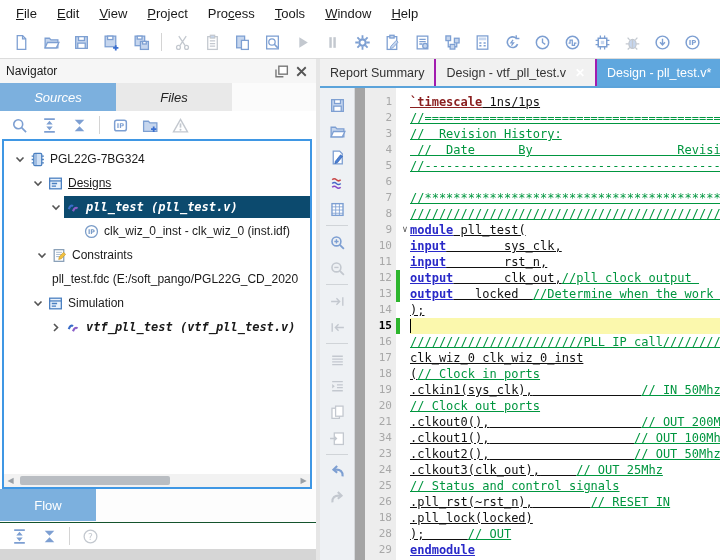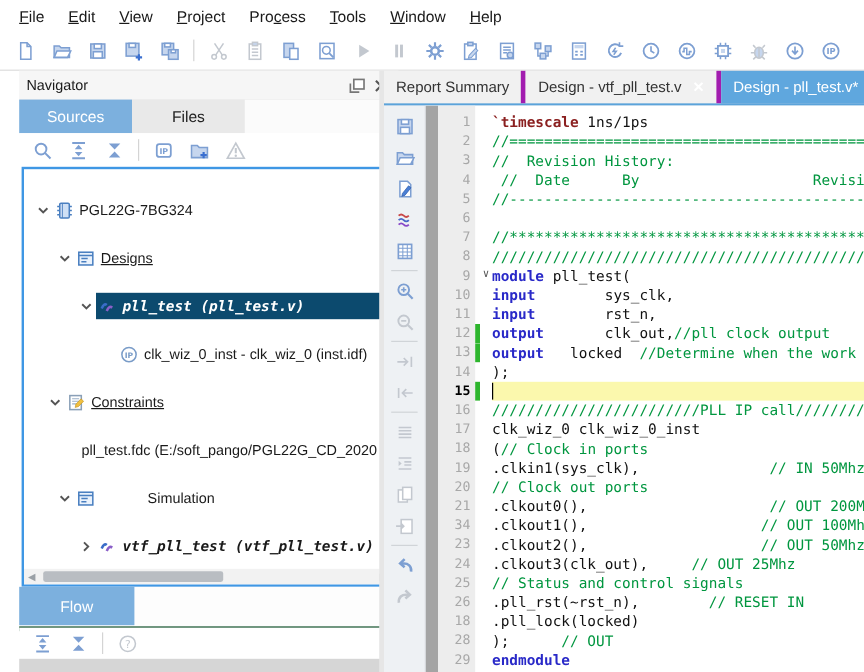--- a/index.html
+++ b/index.html
@@ -9,35 +9,35 @@
   #menubar{position:absolute;left:0;top:0;right:0;height:26px;display:flex;align-items:center;
            padding-left:6px;background:#fff;}
   .menu-item{padding:4px 10px;font-size:13px;cursor:default;}
   .menu-item u{text-decoration:underline;}
   
   #toolbar{position:absolute;left:0;top:26px;right:0;height:32px;display:flex;align-items:center;
            padding-left:6px;background:#fff;border-bottom:1px solid #dcdcdc;}
   .tbtn{width:24px;height:24px;margin:0 3px;display:flex;align-items:center;justify-content:center;}
   .tsep{width:1px;height:18px;background:#d4d4d4;margin:0 5px;}
   
-  #left-panel{position:absolute;left:16px;top:59px;width:316px;bottom:0;background:#fff;}
+  #left-panel{position:absolute;left:0;top:59px;width:316px;bottom:0;background:#fff;}
   #nav-header{position:absolute;left:0;top:0;right:0;height:24px;background:#f6f6f6;
               border-bottom:1px solid #dedede;display:flex;align-items:center;padding:0 6px;font-size:12px;}
   #nav-header .sp{flex:1;}
   .hbtn{width:18px;height:18px;display:flex;align-items:center;justify-content:center;margin-left:2px;}
   #nav-tabs{position:absolute;left:0;top:24px;right:0;height:28px;display:flex;background:#fbfbfb;}
-  .ntab{width:94px;display:flex;align-items:center;justify-content:center;font-size:13px;
-        background:#e9e9e9;color:#222;}
+  .ntab{width:116px;display:flex;align-items:center;justify-content:center;font-size:13px;
+        background:#e9e9e9;color:#222;font-style:italic;}
   .ntab.active{background:#7cb0de;color:#fff;}
   #nav-toolbar{position:absolute;left:0;top:52px;right:0;height:28px;display:flex;align-items:center;
                padding-left:4px;background:#fff;}
   
   #tree{position:absolute;left:2px;top:80px;right:4px;height:346px;border:2px solid #3f97e4;
         background:#fff;overflow:hidden;}
-  .trow{display:flex;align-items:center;height:24px;font-size:12px;white-space:nowrap;margin-top:16px;}
+  .trow{display:flex;align-items:center;height:24px;font-size:12px;white-space:nowrap;}
   .texp{width:16px;display:flex;align-items:center;justify-content:center;flex:0 0 16px;}
   .ticon{width:18px;display:flex;align-items:center;justify-content:center;flex:0 0 18px;}
   .tlabel{padding:2px 4px;}
   .tmono{font-family:"DejaVu Sans Mono",monospace;font-style:italic;font-weight:bold;}
   .tsel{background:#0c4a6e;color:#fff;flex:1;display:flex;align-items:center;height:22px;}
   #tree-hscroll{position:absolute;left:0;right:0;bottom:0;height:13px;background:#f2f2f2;
                 display:flex;align-items:center;}
   .sarrow{width:13px;height:13px;display:flex;align-items:center;justify-content:center;
           color:#9aa0a6;font-size:8px;}
   #tree-thumb{position:absolute;left:16px;width:150px;top:2px;height:9px;background:#b9bdc2;border-radius:2px;}
@@ -48,21 +48,21 @@
             display:flex;align-items:center;justify-content:center;font-size:13px;}
   #nav-bottom-toolbar{position:absolute;left:0;top:464px;right:0;height:26px;display:flex;
                       align-items:center;padding-left:4px;background:#fff;}
   #nav-gray{position:absolute;left:0;top:490px;right:0;bottom:0;background:#d6d6d6;}
   
   #splitter{position:absolute;left:316px;top:59px;width:4px;bottom:0;background:#e6e6e6;}
   
   #etabbar{position:absolute;left:320px;top:59px;right:0;height:27px;background:#ececec;
            border-bottom:2px solid #5ba3da;display:flex;}
   .etab{display:flex;align-items:center;padding:0 10px;font-size:12.5px;color:#333;background:#f1f1f1;
-        border-right:4px solid #a21caf;white-space:nowrap;}
+        border-right:2px solid #a21caf;white-space:nowrap;}
   .etab.active{background:#5fa7de;color:#fff;border-right:none;}
   .etab .x{margin-left:9px;font-size:12px;font-weight:bold;color:#fff;line-height:1;}
   .etab.active .x{color:#fff;}
   #side-toolbar{position:absolute;left:320px;top:88px;width:34px;bottom:0;background:#eef1f4;
                 border-right:1px solid #d5d8db;display:flex;flex-direction:column;align-items:center;
                 padding-top:4px;}
   .sbtn{width:24px;height:26px;display:flex;align-items:center;justify-content:center;}
   .ssep{width:22px;height:1px;background:#d0d4d8;margin:3px 0;}
   
   #editor{position:absolute;left:355px;top:88px;right:0;bottom:0;background:#fff;
@@ -71,21 +71,21 @@
   #strip-num{position:absolute;left:10px;top:0;bottom:0;width:31px;background:#ededed;}
   #code{position:absolute;left:0;top:0;right:0;bottom:0;padding-top:6px;}
   .crow{display:flex;height:16px;line-height:16px;overflow:hidden;}
   .cmk{flex:0 0 10px;}
   .cnum{flex:0 0 27px;text-align:right;padding-right:4px;color:#a8a8a8;font-size:11px;}
   .cnum.cur{color:#000;font-weight:bold;}
   .cbar{flex:0 0 4px;}
   .cbar.chg{background:#2db52d;}
   .cfold{flex:0 0 10px;color:#555;font-size:9px;text-align:center;line-height:15px;}
   .ctxt{flex:1;white-space:pre;overflow:hidden;display:flex;}
-  .ctxt>span{white-space:pre;}
+  .ctxt>span{white-space:pre;text-decoration:underline;}
   .crow.cur .ctxt{background:#fbf8ad;}
   .caret{width:1px;background:#000;height:14px;margin-top:1px;flex:0 0 1px;}
   .k{color:#2929c8;font-weight:bold;}
   .c{color:#00963f;}
   .d{color:#8b2020;font-weight:bold;}
   .p{color:#111;}
 </style>
 </head>
 <body>
 
@@ -371,21 +371,21 @@
             <span style="display: flex; align-items: center;">
               <span class="ticon">
                 <svg width="17" height="17" viewBox="0 0 16 16" fill="none" stroke-width="1.2">
                   <circle cx="8" cy="8" r="5.6" fill="#fff" stroke="#7a9cc8" stroke-width="1.2"></circle>
                   <text x="8" y="10.4" font-size="6" font-weight="bold" text-anchor="middle" fill="#7a9cc8" stroke="none" font-family="DejaVu Sans,sans-serif">IP</text>
                 </svg>
               </span>
               <span class="tlabel">clk_wiz_0_inst - clk_wiz_0 (inst.idf)</span>
             </span>
           </div>
-          <div class="trow" style="padding-left: 18px; text-decoration: underline;">
+          <div class="trow" style="padding-left: 30px;">
             <span class="texp">
               <svg width="17" height="17" viewBox="0 0 16 16" fill="none" stroke-width="1.2">
                 <path d="M4.5 6l3.5 3.5L11.5 6" stroke="#555" stroke-width="1.6"></path>
               </svg>
             </span>
             <span style="display: flex; align-items: center;">
               <span class="ticon">
                 <svg width="17" height="17" viewBox="0 0 16 16" fill="none" stroke-width="1.2">
                   <rect x="3" y="2.5" width="9" height="11" fill="#fff" stroke="#8aa0b8"></rect>
                   <path d="M4.8 5h5.5M4.8 7h5.5M4.8 9h3.5" stroke="#9ab0c8" stroke-width=".8"></path>
@@ -399,21 +399,21 @@
             <span style="display: flex; align-items: center;">
               <span class="tlabel">pll_test.fdc (E:/soft_pango/PGL22G_CD_2020</span>
             </span>
           </div>
           <div class="trow" style="padding-left: 26px;">
             <span class="texp">
               <svg width="17" height="17" viewBox="0 0 16 16" fill="none" stroke-width="1.2">
                 <path d="M4.5 6l3.5 3.5L11.5 6" stroke="#555" stroke-width="1.6"></path>
               </svg>
             </span>
-            <span style="display: flex; align-items: center; gap: 39px;">
+            <span style="display: flex; align-items: center;">
               <span class="ticon">
                 <svg width="17" height="17" viewBox="0 0 16 16" fill="none" stroke-width="1.2">
                   <rect x="2.5" y="3" width="11" height="10" fill="#eaf2fc" stroke="#4a7fc0"></rect>
                   <path d="M2.5 5.6h11" stroke="#4a7fc0"></path>
                   <path d="M4.5 8h5M4.5 10.4h4" stroke="#4a7fc0"></path>
                 </svg>
               </span>
               <span class="tlabel">Simulation</span>
             </span>
           </div>

